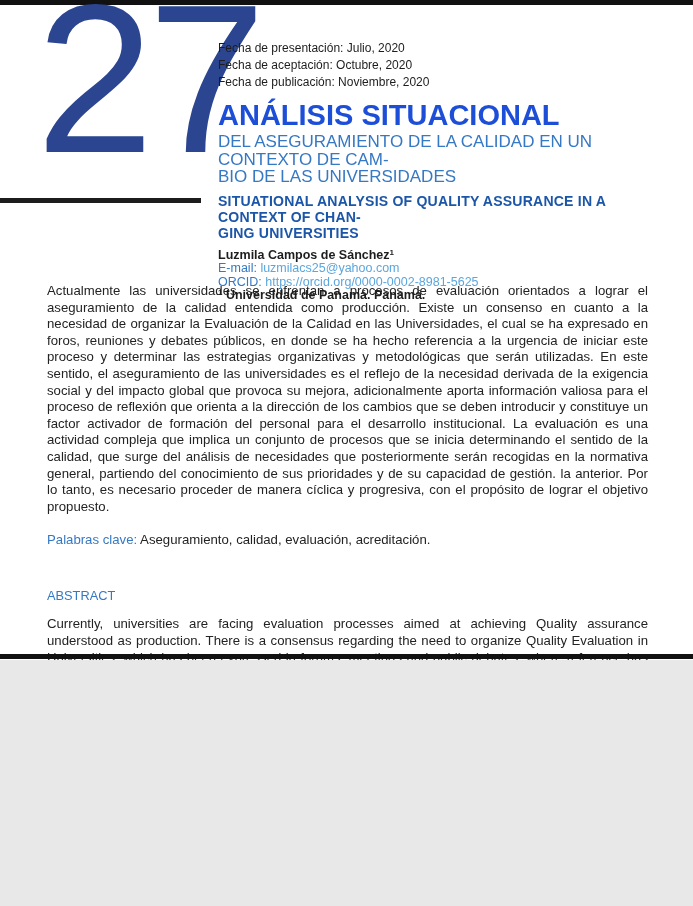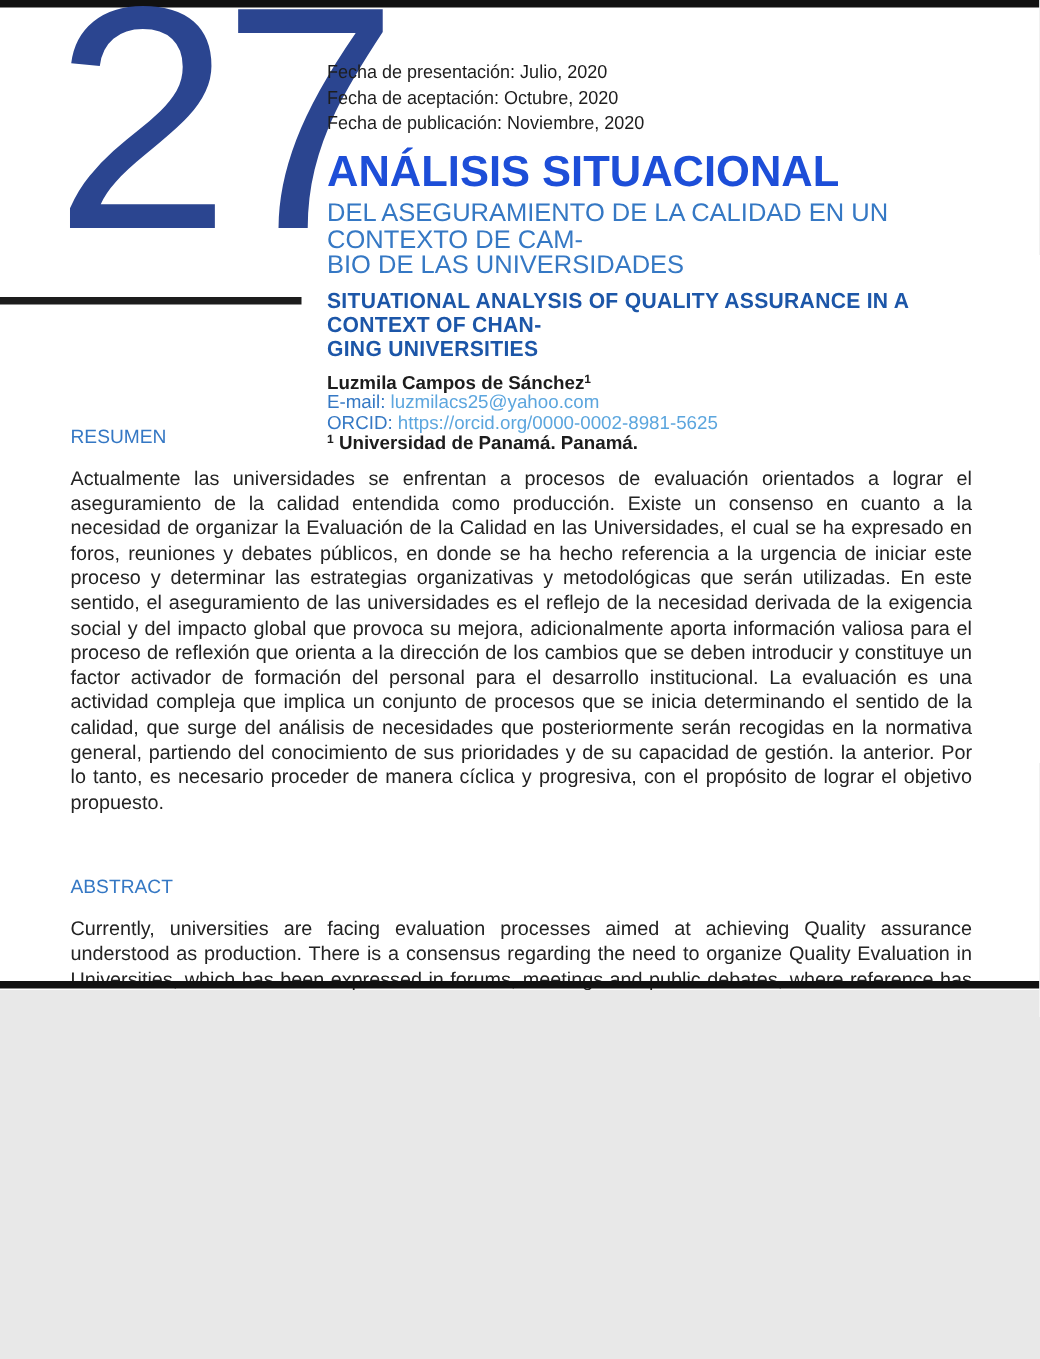--- a/index.html
+++ b/index.html
@@ -125,22 +125,22 @@
         </div>
         <div class="author-affil"><sup>1</sup><span> Universidad de Panamá. Panamá.</span></div>
       </div>
     </div>
   </header>
 
   <section class="citation">
   </section>
 
   <section class="section sec-resumen">
-    <div class="sec-heading">RESUMEN</div>
     <p class="body-text">Actualmente las universidades se enfrentan a procesos de evaluación orientados a lograr el aseguramiento de la calidad entendida como producción. Existe un consenso en cuanto a la necesidad de organizar la Evaluación de la Calidad en las Universidades, el cual se ha expresado en foros, reuniones y debates públicos, en donde se ha hecho referencia a la urgencia de iniciar este proceso y determinar las estrategias organizativas y metodológicas que serán utilizadas. En este sentido, el aseguramiento de las universidades es el reflejo de la necesidad derivada de la exigencia social y del impacto global que provoca su mejora, adicionalmente aporta información valiosa para el proceso de reflexión que orienta a la dirección de los cambios que se deben introducir y constituye un factor activador de formación del personal para el desarrollo institucional. La evaluación es una actividad compleja que implica un conjunto de procesos que se inicia determinando el sentido de la calidad, que surge del análisis de necesidades que posteriormente serán recogidas en la normativa general, partiendo del conocimiento de sus prioridades y de su capacidad de gestión. la anterior. Por lo tanto, es necesario proceder de manera cíclica y progresiva, con el propósito de lograr el objetivo propuesto.</p>
+    <p class="keywords"><span class="blue-label">Palabras clave:</span><span> Aseguramiento, calidad, evaluación, acreditación.</span></p>
   </section>
 
   <section class="section sec-abstract">
     <div class="sec-heading">ABSTRACT</div>
     <p class="body-text">Currently, universities are facing evaluation processes aimed at achieving Quality assurance understood as production. There is a consensus regarding the need to organize Quality Evaluation in Universities, which has been expressed in forums, meetings and public debates, where reference has been made to the urgency of starting this process and determining organizational strategies and methodologies that will be used. In this sense, the insurance of the universities is a reflection of the need derived from the social demand and the global impact that its improvement causes, additionally it provides valuable information for the reflection process that guides the direction of the changes that must be introduced and it constitutes an activating factor in the training of personnel for institutional development. Evaluation is a complex activity that involves a set of processes that begins by determining the sense of quality, which arises from the analysis of needs that will later be included in the general regulations, based on the knowledge of their priorities and their management capacity. the previous one. Therefore, it is necessary to proceed in a cyclical and progressive manner, in order to achieve the proposed objective.</p>
 
   </section>
 
   <footer class="page-footer">
     <div class="rule"></div>

